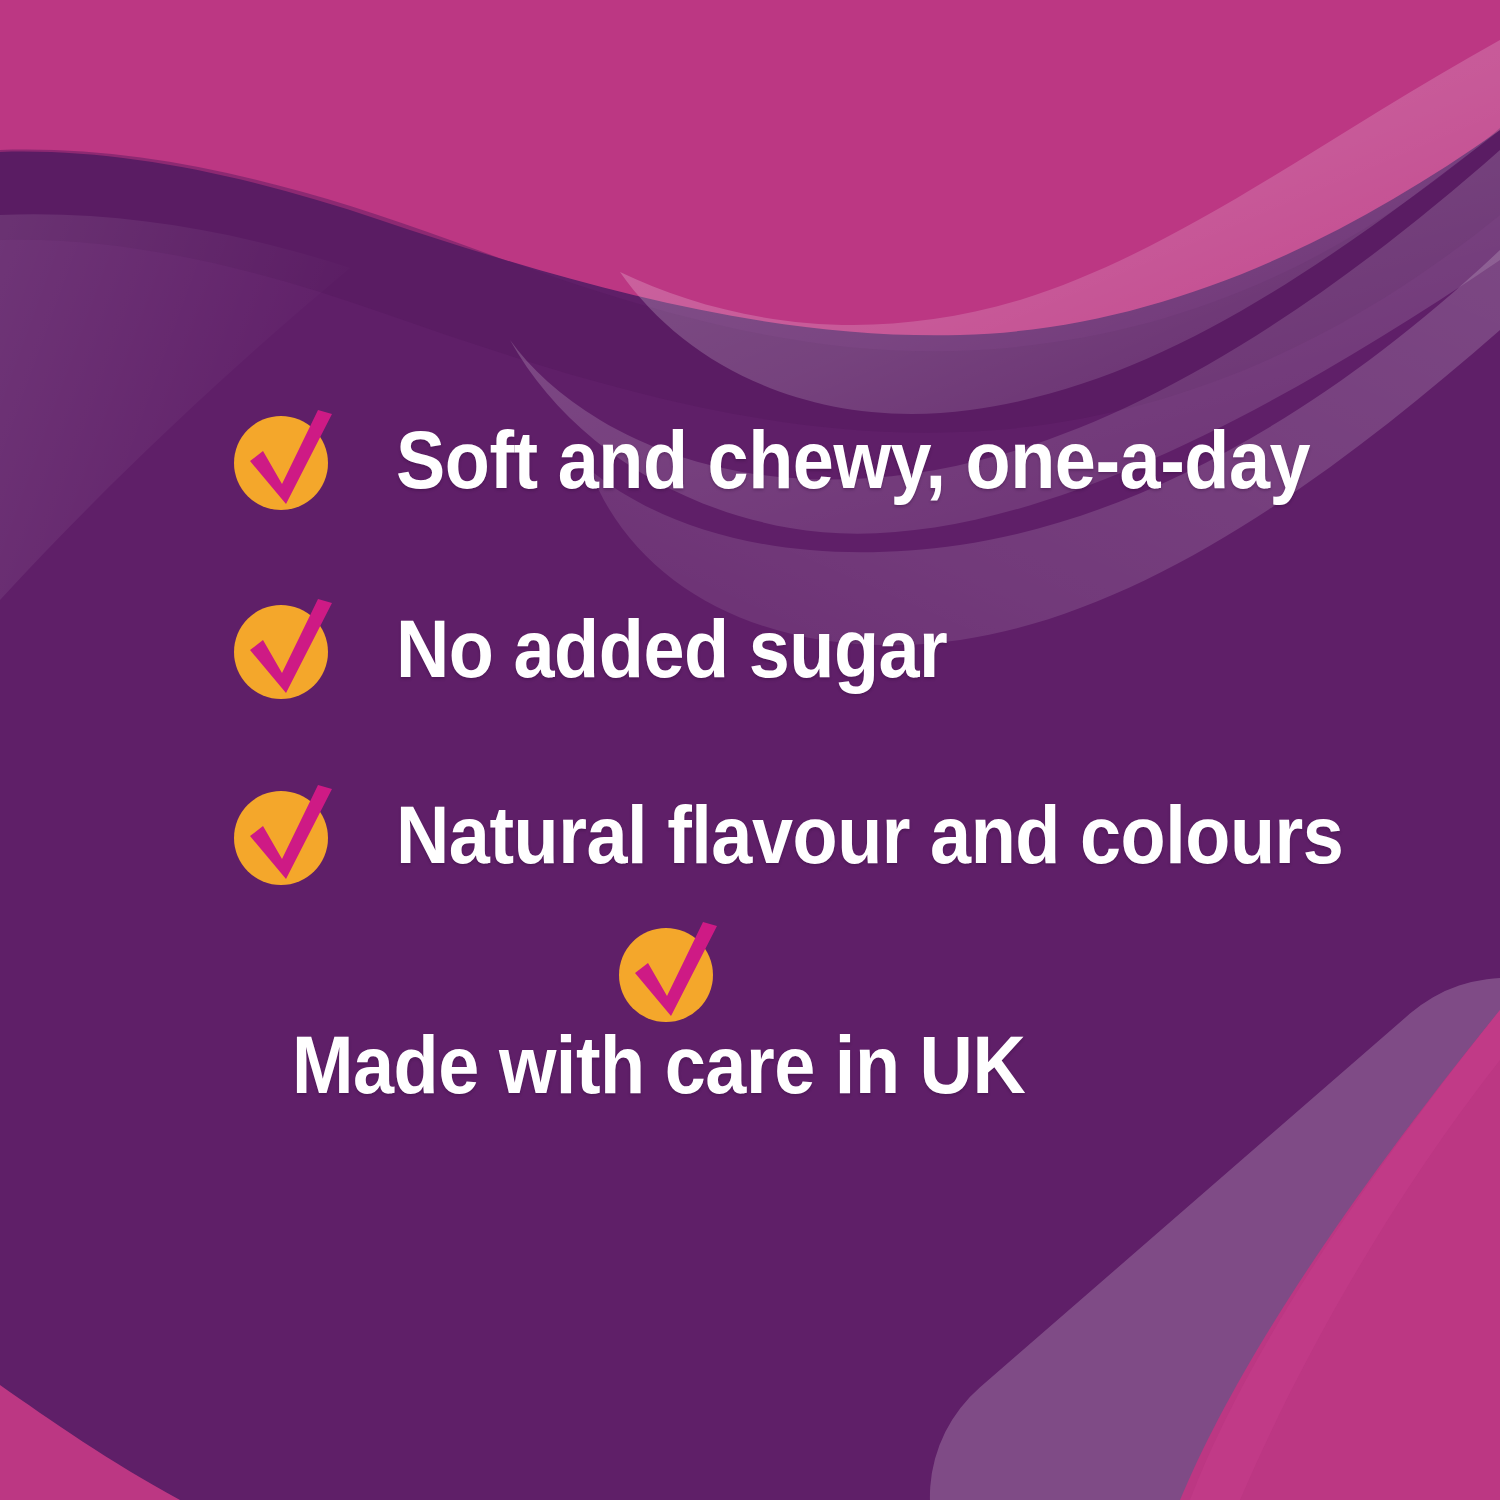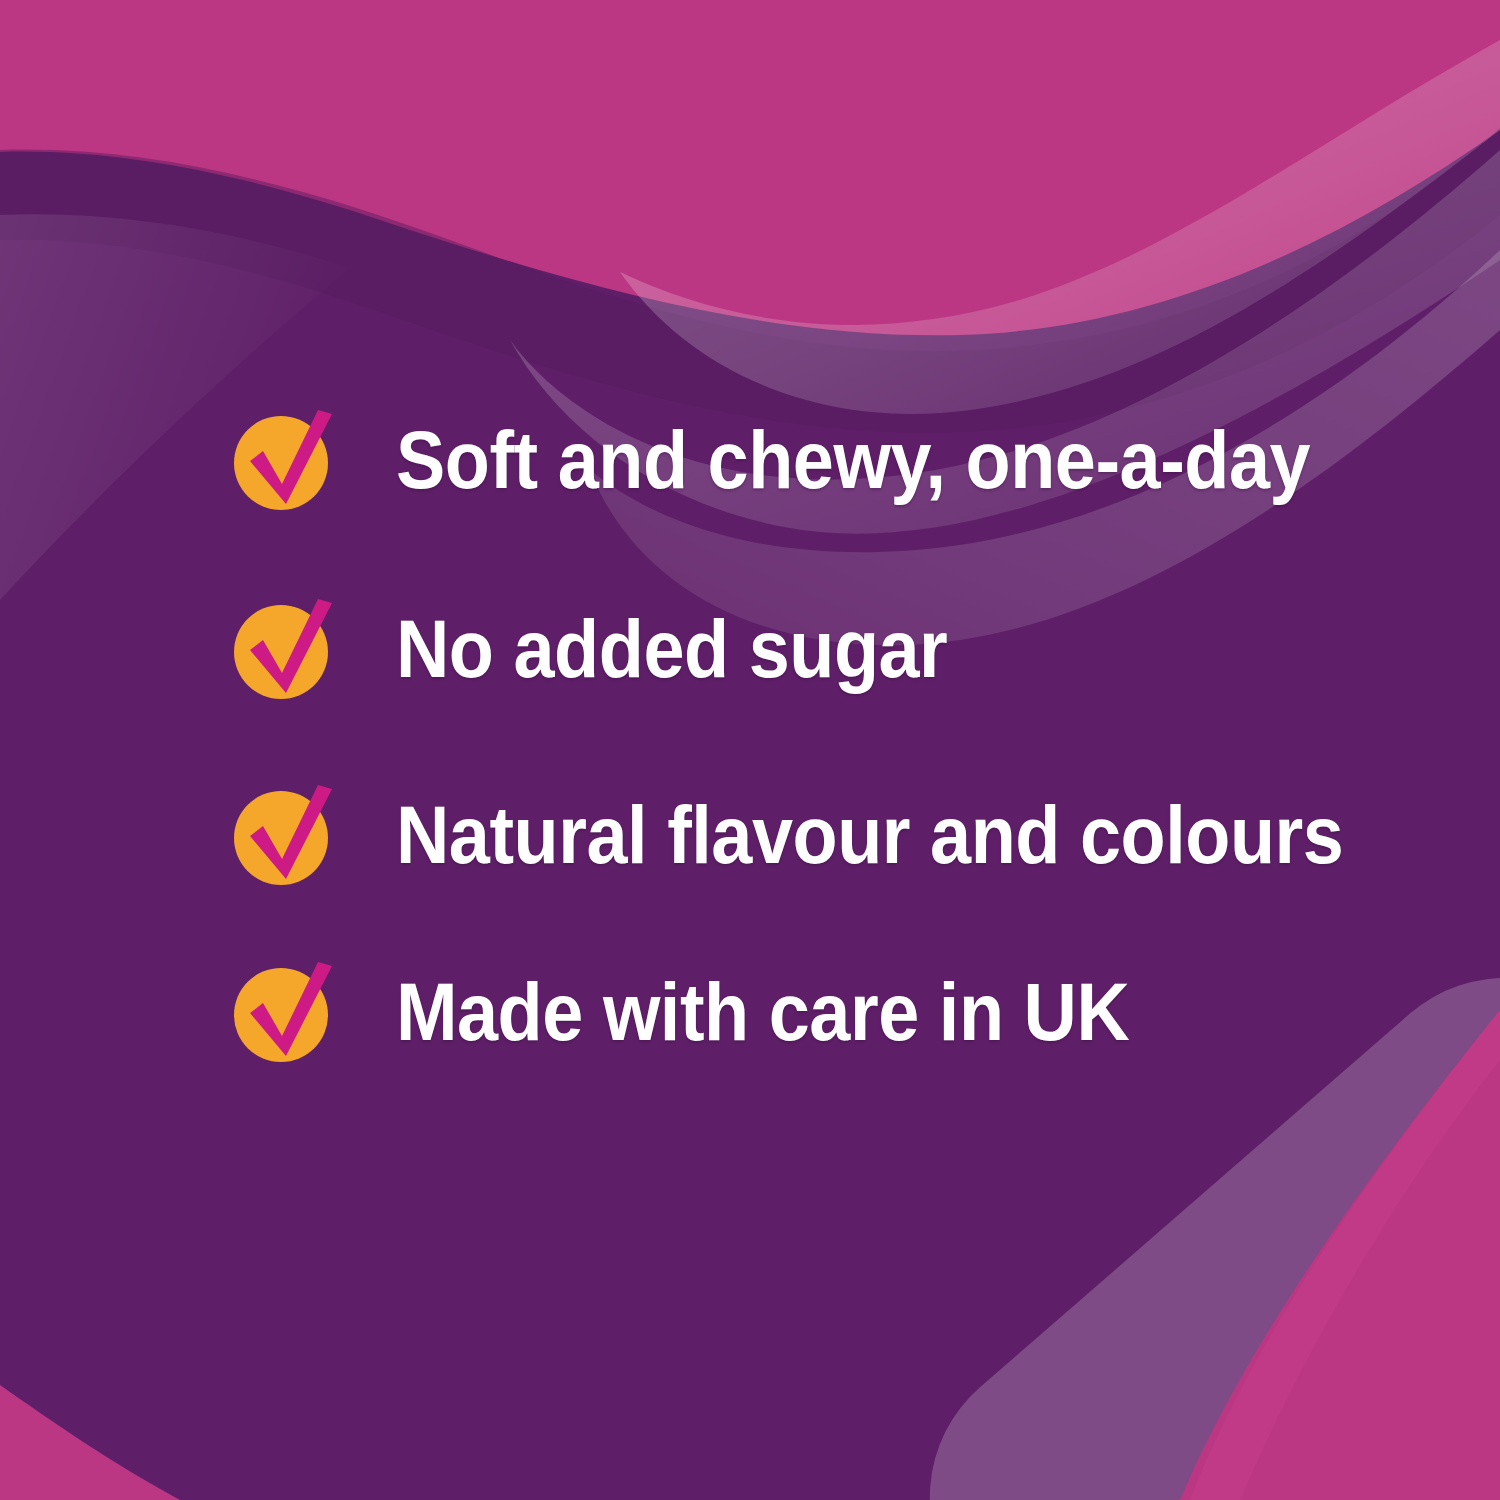--- a/index.html
+++ b/index.html
@@ -56,21 +56,21 @@
     line-height: 1.0;
     letter-spacing: -0.5px;
     white-space: nowrap;
     transform: scaleX(0.90);
     transform-origin: left center;
     text-shadow: 0 2px 3px rgba(40,8,48,0.28);
   }
   .r0 { top: 408px; }
   .r1 { top: 597px; }
   .r2 { top: 783px; }
-  .r3 { top: 960px; }
+  .r3 { top: 920px; flex-direction: column; }
 </style>
 </head>
 <body>
 
 <div id="stage">
 
   <svg id="bg-layer" viewBox="0 0 1500 1500" preserveAspectRatio="none" xmlns="http://www.w3.org/2000/svg">
     <defs>
       <linearGradient id="lilacGradA" x1="0" y1="0" x2="1" y2="1">
         <stop offset="0%" stop-color="#FFFFFF" stop-opacity="0.26"></stop>

